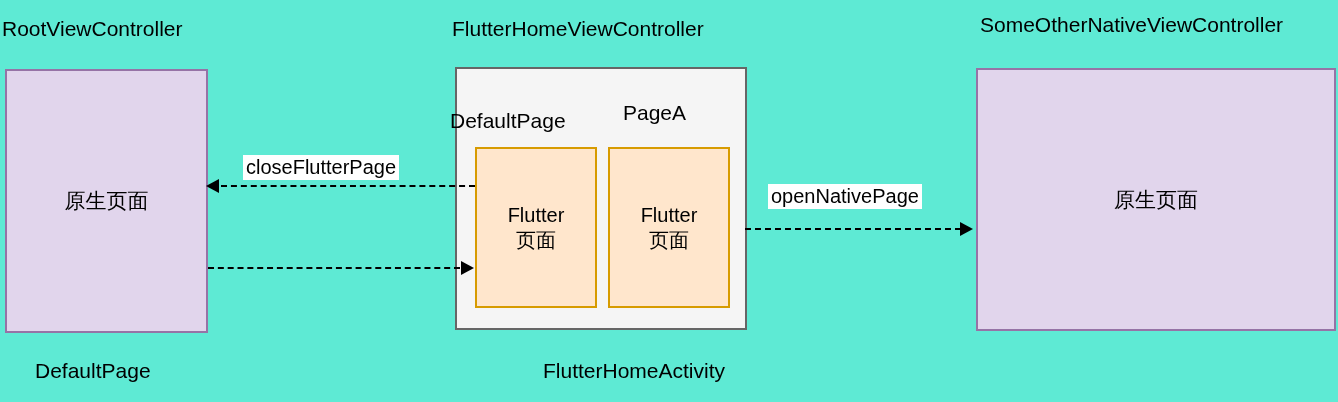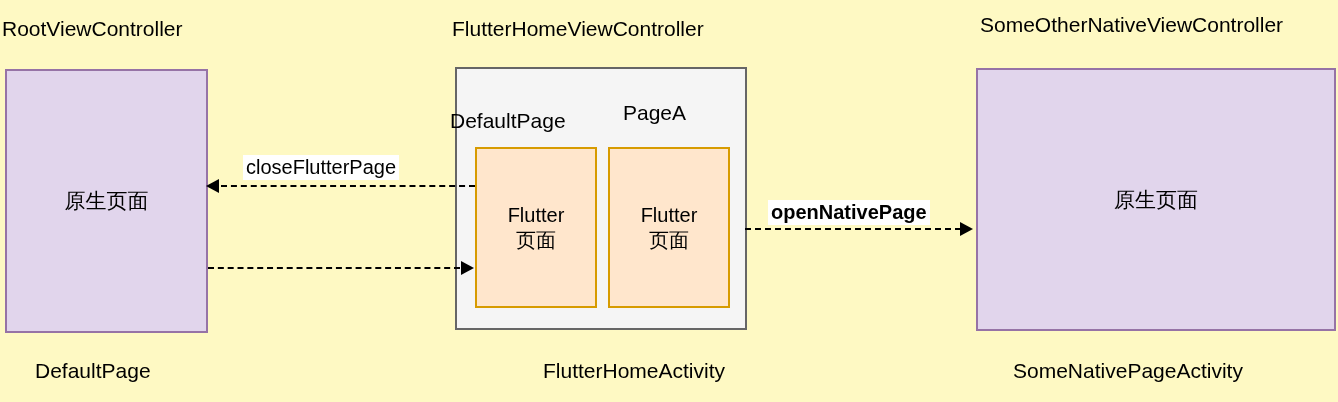--- a/index.html
+++ b/index.html
@@ -8,21 +8,21 @@
     background: #ffffff;
   }
   body {
     font-family: "Liberation Sans", "DejaVu Sans", sans-serif;
     color: #000000;
   }
   #canvas {
     position: relative;
     width: 1338px;
     height: 402px;
-    background: #fef9c3;
+    background: #5eead4;
     overflow: hidden;
   }
 
   
   .caption {
     position: absolute;
     font-size: 21px;
     line-height: 26px;
     color: #000000;
     white-space: nowrap;
@@ -145,26 +145,25 @@
   </div>
 
   <div class="caption" style="left:499px; top:358px;margin-left:44px;">FlutterHomeActivity</div>
 
   <div class="caption" style="left:980px; top:12px;">SomeOtherNativeViewController</div>
 
   <div class="native-box" style="left:976px; top:68px; width:360px; height:263px;">
     <span class="box-text">原生页面</span>
   </div>
 
-  <div class="caption" style="left:1013px; top:358px;">SomeNativePageActivity</div>
 
   <div class="conn-line" style="left:221px; top:185px; width:254px;"></div>
   <div class="arrow-head arrow-left" style="left:206px; top:179px;"></div>
   <div class="conn-label" style="left:243px; top:155px;">closeFlutterPage</div>
 
   <div class="conn-line" style="left:208px; top:267px; width:252px;"></div>
   <div class="arrow-head arrow-right" style="left:461px; top:261px;"></div>
 
   <div class="conn-line" style="left:745px; top:228px; width:216px;"></div>
   <div class="arrow-head arrow-right" style="left:960px; top:222px;"></div>
-  <div class="conn-label" style="left:768px; top:200px;font-weight:bold;">openNativePage</div>
+  <div class="conn-label" style="left:768px; top:184px;">openNativePage</div>
 
 </div>
 
 </body></html>

